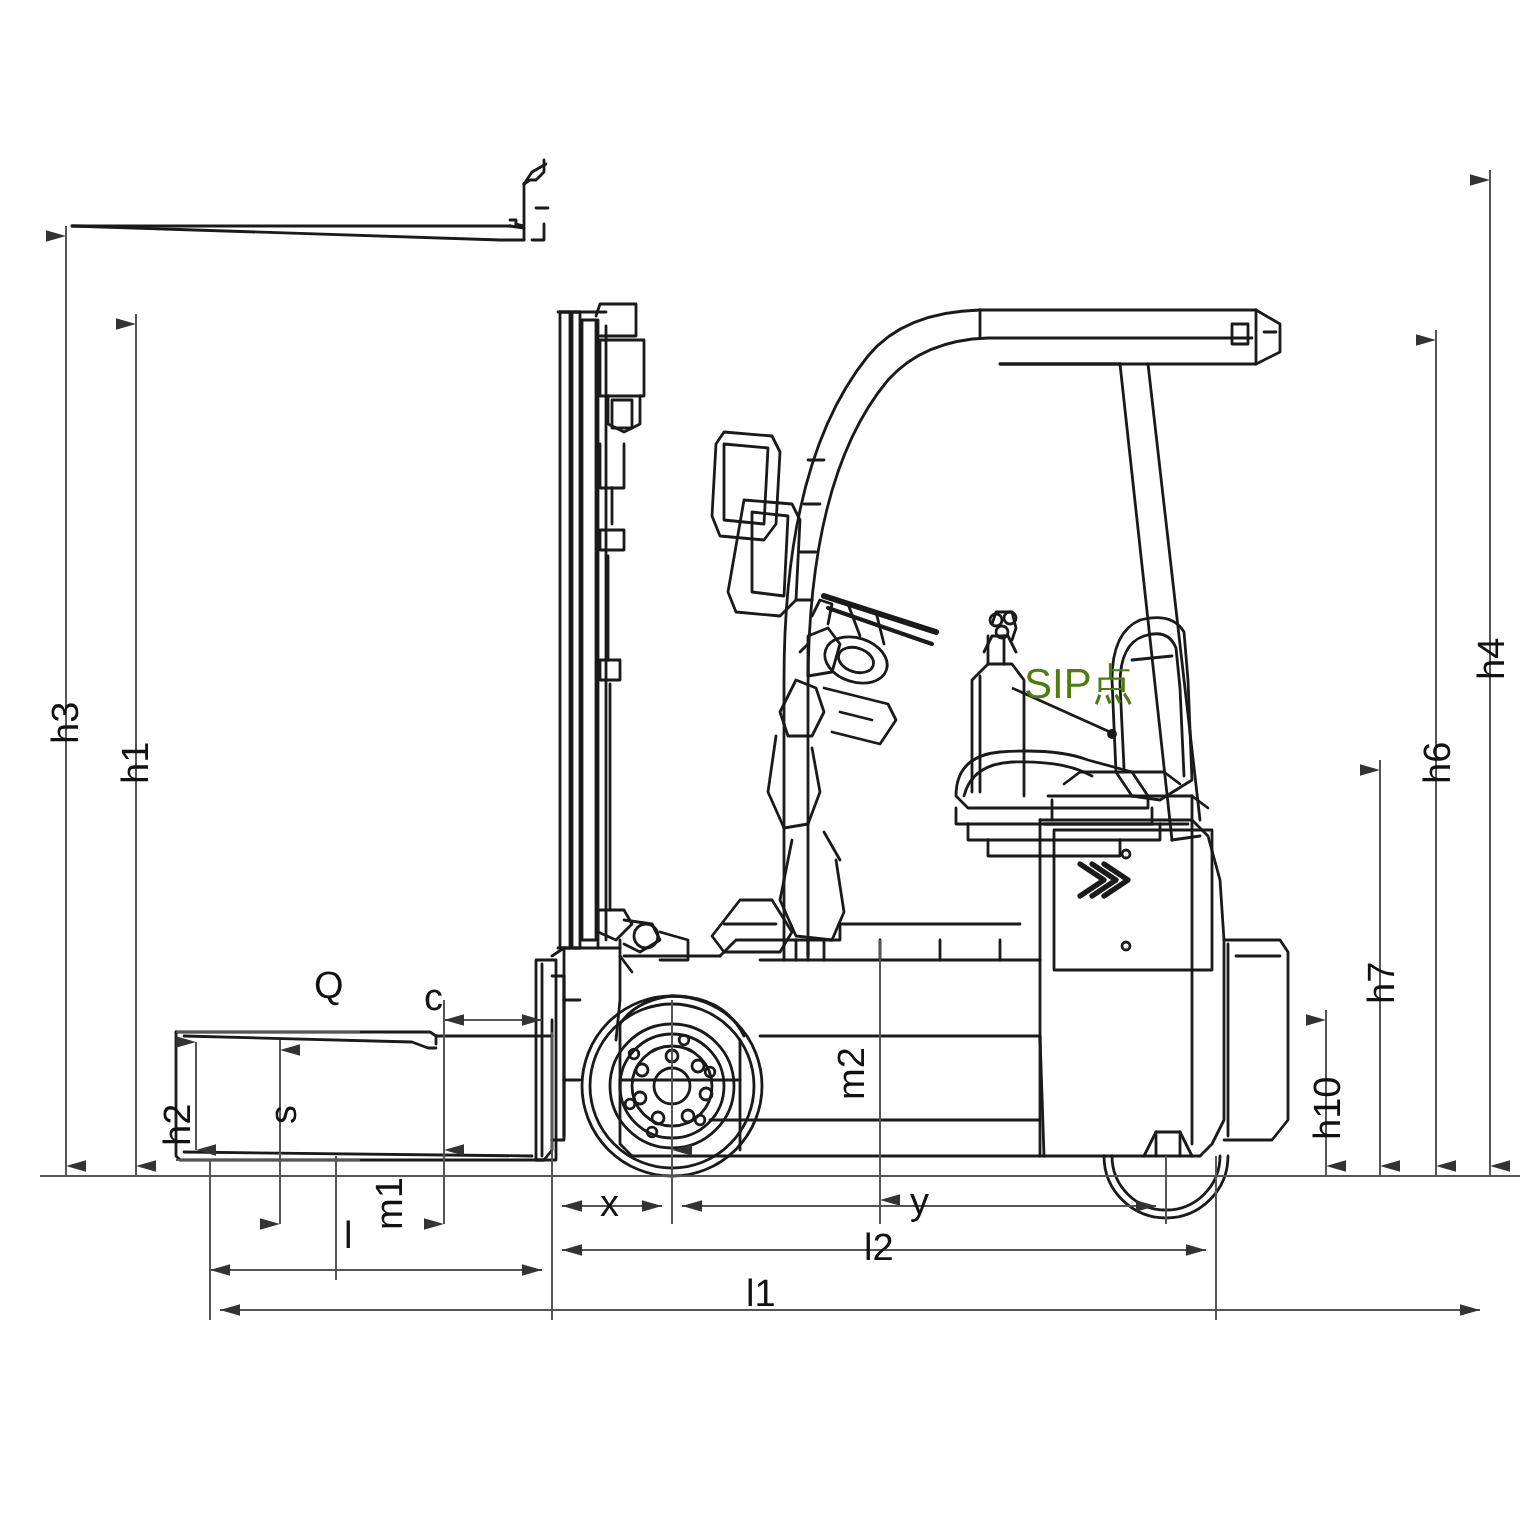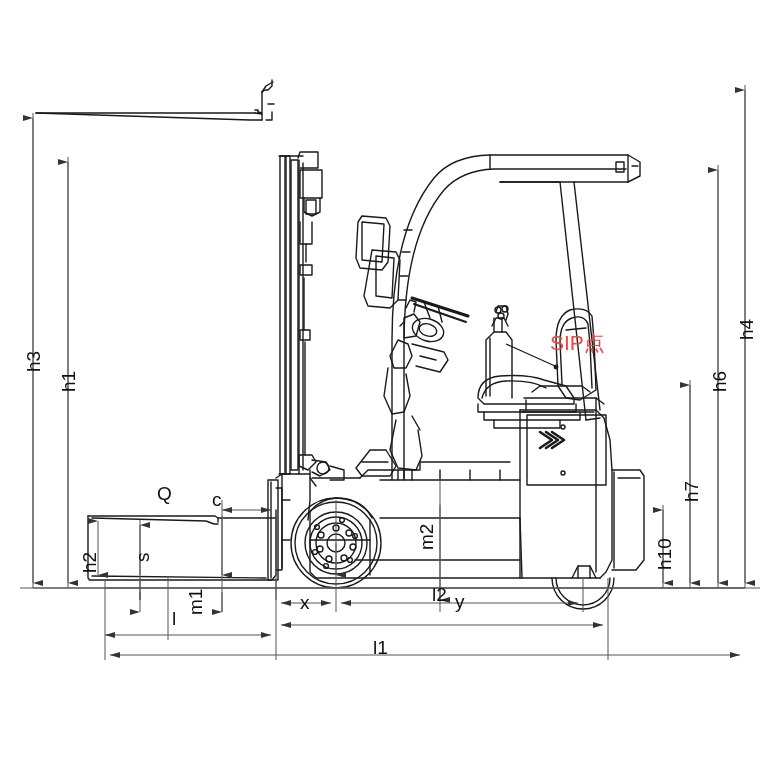--- a/index.html
+++ b/index.html
@@ -3,21 +3,21 @@
 <meta charset="utf-8">
 <style>
   html,body{margin:0;padding:0;background:#ffffff;}
   body{width:768px;height:768px;overflow:hidden;
        font-family:"Liberation Sans","DejaVu Sans",sans-serif;}
   #stage{position:relative;width:768px;height:768px;background:#fff;}
   #stage svg{position:absolute;left:0;top:0;}
   .dimlabel{position:absolute;font-size:19px;color:#111;white-space:nowrap;
             line-height:1;letter-spacing:0;}
   .rot{transform:rotate(-90deg);transform-origin:left top;}
-  .sip{position:absolute;font-size:21px;color:#ef4444;white-space:nowrap;line-height:1;margin-left:38px;}
+  .sip{position:absolute;font-size:21px;color:#4d7c0f;white-space:nowrap;line-height:1;}
 </style>
 </head>
 <body>
 
 <div id="stage">
 
   <svg width="768" height="768" viewBox="0 0 768 768">
     <g fill="none" stroke="#1a1a1a" stroke-width="1.4" stroke-linejoin="round" stroke-linecap="round">
 
       <path d="M33 113 L258 113 L262 116 L262 92 L274 86 L274 78 L766 78" stroke="none"></path>
@@ -267,18 +267,18 @@
 
   <div class="dimlabel" style="left:157px;top:484px;">Q</div>
   <div class="dimlabel" style="left:212px;top:490px;">c</div>
 
   <div class="dimlabel rot" style="left:186px;top:615px;">m1</div>
   <div class="dimlabel rot" style="left:417px;top:550px;">m2</div>
 
   <div class="dimlabel" style="left:172px;top:609px;">l</div>
   <div class="dimlabel" style="left:300px;top:593px;">x</div>
   <div class="dimlabel" style="left:455px;top:592px;">y</div>
-  <div class="dimlabel" style="left:432px;top:585px;">l2</div>
+  <div class="dimlabel" style="left:432px;top:615px;">l2</div>
   <div class="dimlabel" style="left:373px;top:638px;">l1</div>
 
   <div class="sip" style="left:512px;top:332px;">SIP点</div>
 
 </div>
 
 </body></html>

